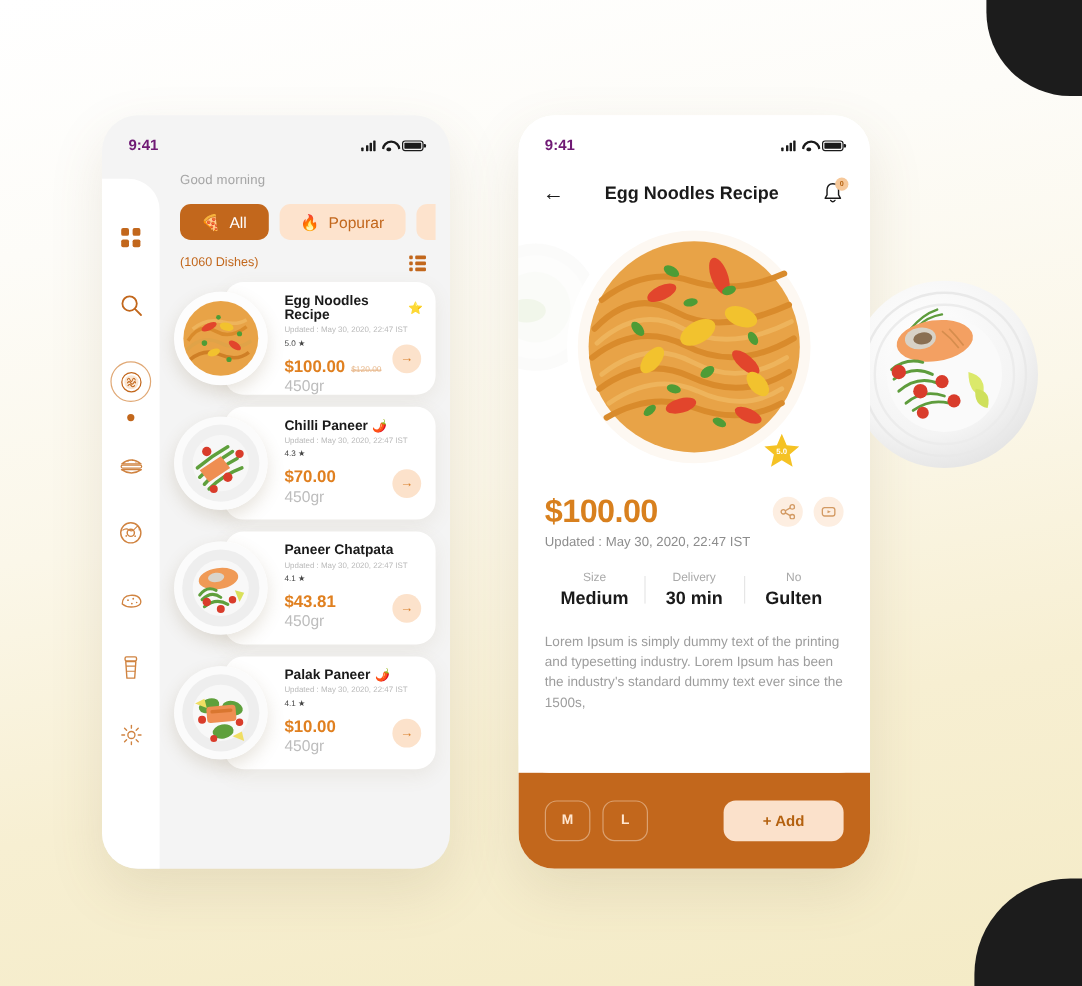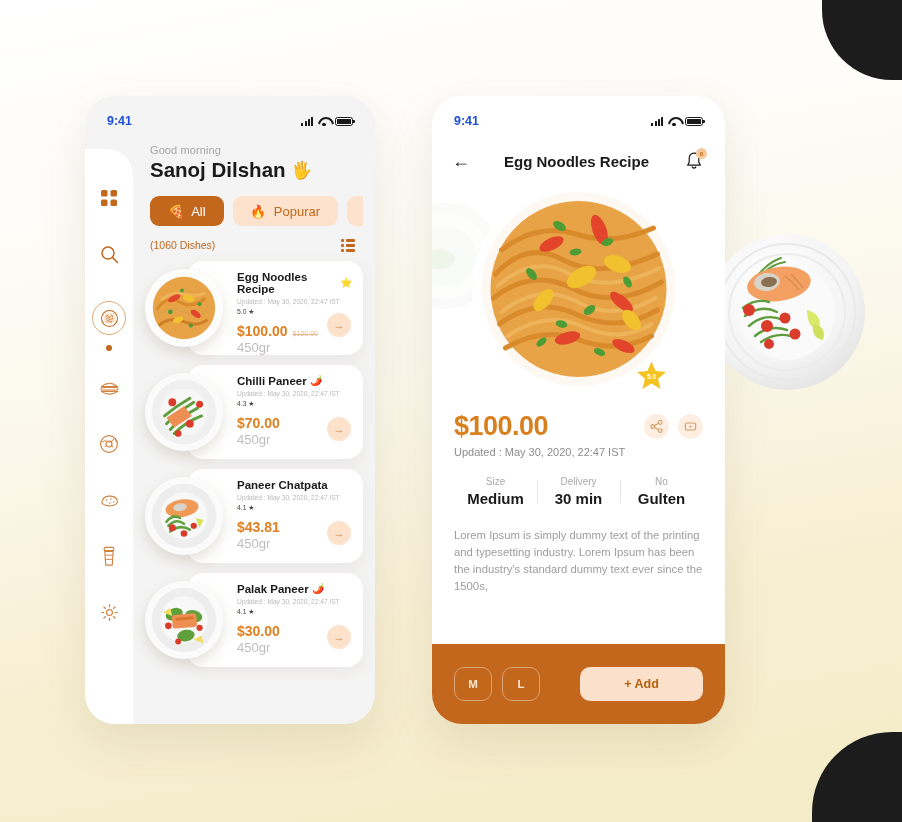--- a/index.html
+++ b/index.html
@@ -63,21 +63,21 @@
 
   
   .statusbar {
     height: 40px;
     display: flex;
     align-items: center;
     justify-content: space-between;
     padding: 10px 22px 0 22px;
     font-size: 12.5px;
     font-weight: bold;
-    color: #1d4ed8;
+    color: #701a75;
   }
   .status-icons { display: flex; align-items: flex-end; gap: 5px; }
   .sig { display: flex; align-items: flex-end; gap: 1.2px; height: 9px; }
   .sig i { display:block; width: 2px; background: #1a1a1a; border-radius: .5px; }
   .sig i:nth-child(1){height:3px}
   .sig i:nth-child(2){height:5px}
   .sig i:nth-child(3){height:7px}
   .sig i:nth-child(4){height:9px}
   .wifi { width: 12px; height: 9px; position: relative; }
   .wifi::before{
@@ -318,21 +318,21 @@
   }
   .size-btn {
     width: 38px; height: 34px; border-radius: 10px;
     border: 1.3px solid #dba170;
     color: #ffe6cf; font-size: 11.5px; font-weight: bold;
     display: flex; align-items: center; justify-content: center;
     background: transparent;
   }
   #add-btn {
     margin-left: auto;
-    width: 123px; height: 34px; border-radius: 10px;
+    width: 100px; height: 34px; border-radius: 10px;
     background: #fbe1cb; color: #b4610f;
     font-size: 12.5px; font-weight: bold;
     display: flex; align-items: center; justify-content: center; gap: 3px;
   }
 
   
   #float-plate {
     position: absolute;
     left: 707px; top: 232px;
     width: 160px; height: 160px;
@@ -443,24 +443,20 @@
             <line x1="14.2" y1="14.2" x2="16" y2="16"></line>
             <line x1="16" y1="4" x2="14.2" y2="5.8"></line>
             <line x1="5.8" y1="14.2" x2="4" y2="16"></line>
           </g>
         </svg>
       </div>
     </div>
 
     <div id="left-content">
       <div class="greet">Good morning</div>
-      <div class="username">
-        <span>Sanoj Dilshan</span>
-        <span class="wave">🖐️</span>
-      </div>
 
       <div id="chips">
         <div class="chip active">
           <span class="emo">🍕</span>
           <span>All</span>
         </div>
         <div class="chip">
           <span class="emo">🔥</span>
           <span>Popurar</span>
         </div>
@@ -609,21 +605,21 @@
               <path d="M50 60 L58 56 L60 64 Z" fill="#f0de63"></path>
             </svg>
           </div>
           <div class="food-title">
             <span>Palak Paneer</span>
             <span class="tag">🌶️</span>
           </div>
           <div class="food-updated">Updated : May 30, 2020, 22:47 IST</div>
           <div class="food-rate">4.1 ★</div>
           <div class="price-row">
-            <span class="price">$30.00</span>
+            <span class="price">$10.00</span>
             <span class="price-old"></span>
           </div>
           <div class="weight">450gr</div>
           <div class="go-btn">→</div>
         </div>
 
       </div>
     </div>
   </div>
 

